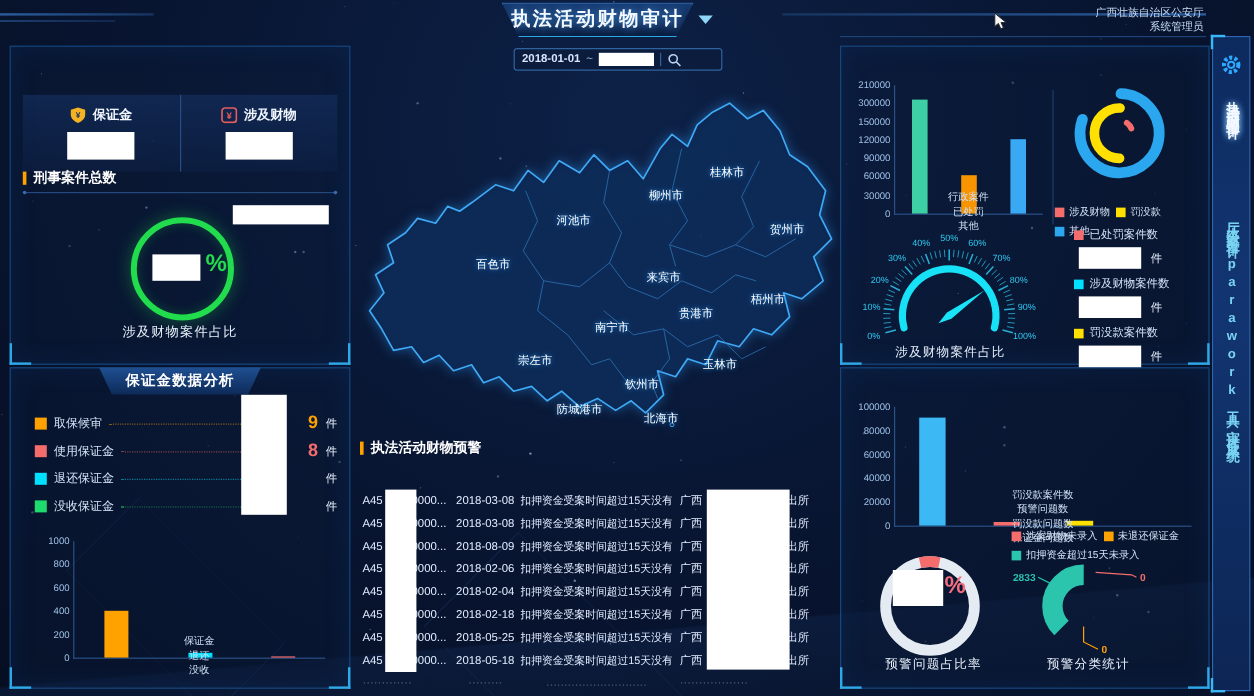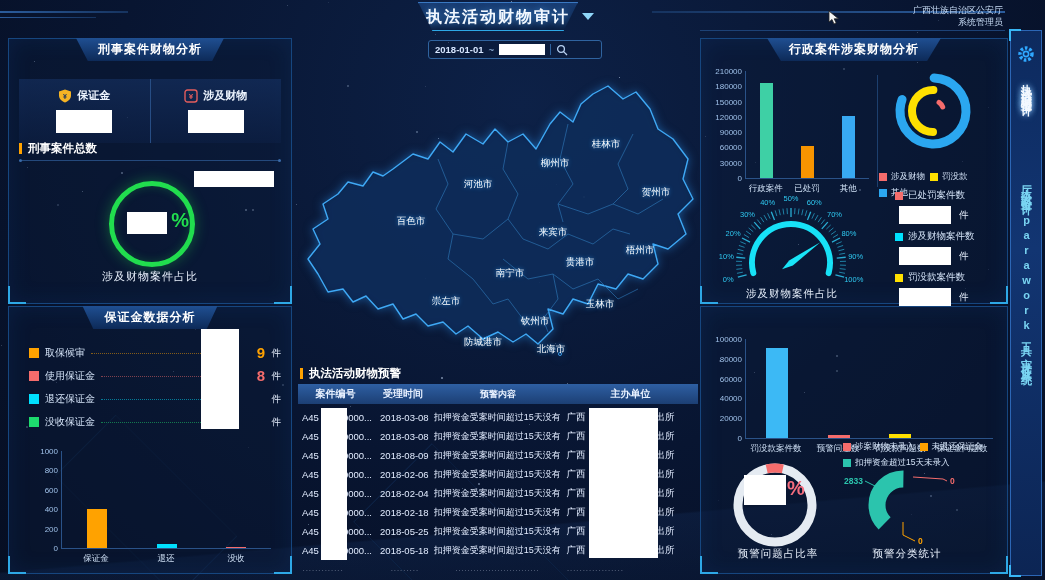--- a/index.html
+++ b/index.html
@@ -76,21 +76,21 @@
 
   
   .barchart{position:absolute;}
   .barchart .plot{position:absolute;left:38px;right:6px;top:4px;bottom:16px;
     border-left:1px solid #2a5288;border-bottom:1px solid #2a5288;}
   .barchart .tick{position:absolute;right:calc(100% + 4px);transform:translateY(50%);
     font-size:8px;color:#9fc0e8;white-space:nowrap;}
   .barchart .bars{position:absolute;left:0;right:0;top:0;bottom:0;display:flex;align-items:flex-end;}
   .barchart .slot{flex:1;display:flex;justify-content:center;align-items:flex-end;height:100%;}
   .barchart .bar{width:var(--bw,16px);}
-  .barchart .cats{position:absolute;left:38px;right:6px;bottom:0;display:flex;}
+  .barchart .cats{position:absolute;left:38px;right:6px;bottom:0;display:flex;flex-direction:column;}
   .barchart .cats span{flex:1;text-align:center;font-size:8.5px;color:#cfe0f5;white-space:nowrap;}
 
   
   .map{position:absolute;left:298px;top:64px;width:400px;height:300px;}
   .map svg{filter:drop-shadow(0 0 5px rgba(40,140,230,.55));}
   .city{position:absolute;transform:translate(-50%,-50%);font-size:9.5px;color:#fff;
     text-shadow:0 0 4px rgba(40,160,255,.9);white-space:nowrap;}
 
   
   .date-bar{position:absolute;left:428px;top:40px;width:160px;height:17px;
@@ -239,21 +239,20 @@
 <div class="caret"></div>
 <div class="org-block">
   <div>广西壮族自治区公安厅</div>
   <div>系统管理员</div>
 </div>
 <svg class="cursor" width="14" height="16">
   <path d="M1,1 L1,12 L4,9.5 L6,14 L8.2,13 L6.2,8.8 L10.5,8.8 Z" fill="#f5f5f5" stroke="#222" stroke-width="0.8"></path>
 </svg>
 
 <section class="panel" style="left:8px;top:38px;width:282px;height:264px;">
-  <div class="panel-title">刑事案件财物分析</div>
   <div class="stats" id="stat-row">
       <div class="stat">
         <div class="stat-top">
           <svg width="14" height="14">
             <path d="M7,0.5 L13,2.5 V6.5 C13,10 10.5,12 7,13.5 C3.5,12 1,10 1,6.5 V2.5 Z" fill="#F5B324"></path>
             <text x="7" y="9.6" text-anchor="middle" font-size="7" fill="#15305f" font-weight="bold">¥</text>
           </svg>
           <span>保证金</span>
         </div>
         <div class="redact"></div>
@@ -399,26 +398,20 @@
       <span class="city" style="left: 185px; top: 278px;">防城港市</span>
       <span class="city" style="left: 253px; top: 285px;">北海市</span>
     </div>
 </div>
 
 <div class="table-block">
   <div class="sec-head wt-title">
     <span class="obar"></span>
     <span>执法活动财物预警</span>
   </div>
-  <div class="wt-head" id="wt-head">
-      <span class="c1" style="text-align: center; padding-left: 0px;">案件编号</span>
-      <span class="c2" style="text-align: center; padding-left: 0px;">受理时间</span>
-      <span class="c3" style="text-align: center; padding-left: 0px;">预警内容</span>
-      <span class="c4" style="text-align: center; padding-left: 0px;">主办单位</span>
-    </div>
   <div class="wt-rows" id="wt-rows">
       <div class="wt-row">
         <div class="wt-c c1">A45<i class="gap24"></i>0000...</div>
         <div class="wt-c c2">2018-03-08</div>
         <div class="wt-c c3">扣押资金受案时间超过15天没有录入</div>
         <div class="wt-c c4">广西<i class="gap70"></i>出所</div>
       </div>
       <div class="wt-row">
         <div class="wt-c c1">A45<i class="gap24"></i>0000...</div>
         <div class="wt-c c2">2018-03-08</div>
@@ -466,30 +459,29 @@
         <div class="wt-c c2">·········</div>
         <div class="wt-c c3">····························</div>
         <div class="wt-c c4">··················</div>
       </div>
     </div>
   <div class="redact" style="left:23px;top:44px;width:26px;height:152px;"></div>
   <div class="redact" style="left:291px;top:44px;width:69px;height:150px;"></div>
 </div>
 
 <section class="panel" style="left:700px;top:38px;width:306px;height:264px;">
-  <div class="panel-title">行政案件涉案财物分析</div>
   <div class="barchart" style="left:6px;top:28px;width:168px;height:128px;--bw:13px;">
       <div class="plot">
         <span class="tick" style="bottom: 0%;">0</span>
         <span class="tick" style="bottom: 14.2857%;">30000</span>
         <span class="tick" style="bottom: 28.5714%;">60000</span>
         <span class="tick" style="bottom: 42.8571%;">90000</span>
         <span class="tick" style="bottom: 57.1429%;">120000</span>
         <span class="tick" style="bottom: 71.4286%;">150000</span>
-        <span class="tick" style="bottom: 85.7143%;">180000</span>
+        <span class="tick" style="bottom: 85.7143%;">300000</span>
         <span class="tick" style="bottom: 100%;">210000</span>
         <div class="bars">
           <div class="slot">
             <div class="bar" style="height: 88.5714%; background: rgb(62, 208, 165);"></div>
           </div>
           <div class="slot">
             <div class="bar" style="height: 30%; background: rgb(247, 148, 0);"></div>
           </div>
           <div class="slot">
             <div class="bar" style="height: 58.0952%; background: rgb(56, 169, 242);"></div>

